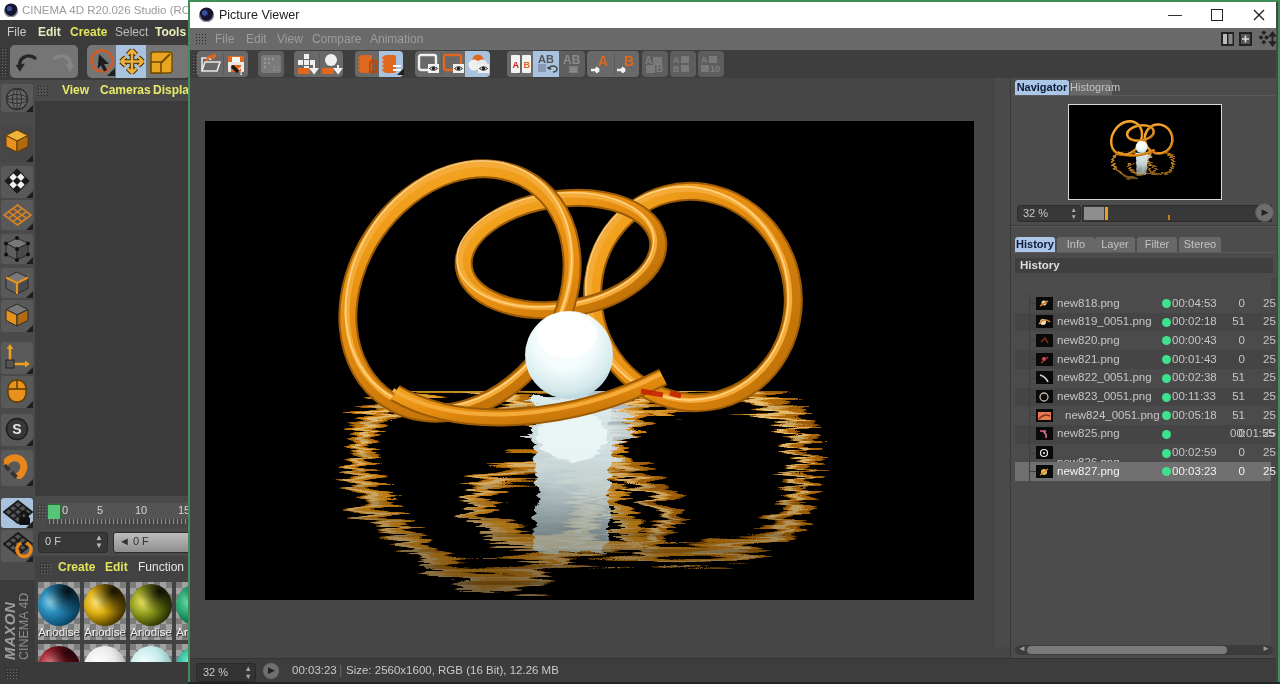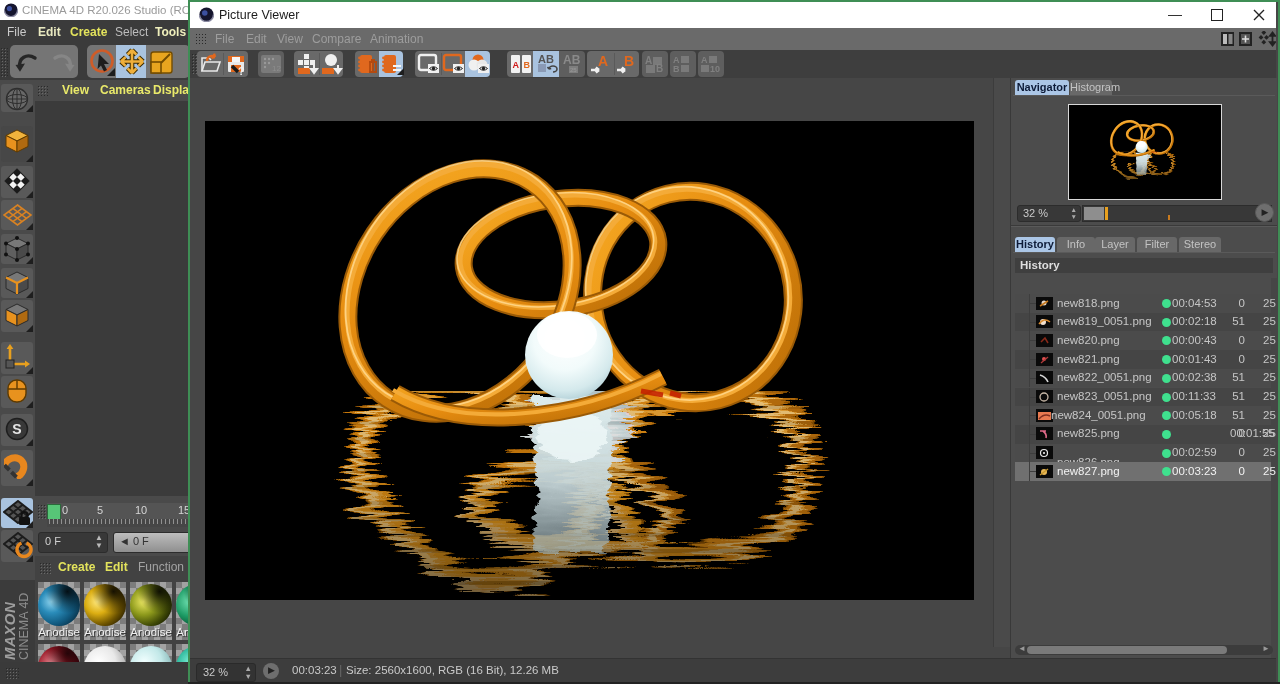--- a/index.html
+++ b/index.html
@@ -228,21 +228,21 @@
     </div>
     <div class="ab" style="left:78px;top:4px;width:77px;height:19px;border-radius:3px;background:linear-gradient(#bdbdbd,#8f8f8f);border:1px solid #2c2c2c;">
       <span class="ab" style="left:5px;top:2px;color:#333;font-size:11px;">◄ 0 F</span>
     </div>
   </div>
 
   <div class="ab" style="left:35px;top:556px;width:155px;height:24px;background:#424242;">
     <div class="ab grip" style="left:4px;top:6px;width:12px;height:12px;"></div>
     <span class="ab" style="left:23px;top:4px;color:#e3e35c;font-weight:bold;font-size:12px;">Create</span>
     <span class="ab" style="left:70px;top:4px;color:#e3e35c;font-weight:bold;font-size:12px;">Edit</span>
-    <span class="ab" style="left:103px;top:4px;color:#a3a3a3;font-size:12px;">Function</span>
+    <span class="ab" style="left:103px;top:4px;color:#e5e5e5;font-size:12px;">Function</span>
   </div>
 
   <div class="ab" style="left:35px;top:580px;width:155px;height:82px;background:#424242;overflow:hidden;" id="materials">
       <div class="ab" style="left:3px;top:2px;width:42px;height:58px;background:repeating-conic-gradient(#a2a2a2 0% 25%,#7c7c7c 0% 50%) 0 0/12px 12px;">
 <div class="ab" style="left:0px;top:2px;width:42px;height:42px;border-radius:50%;background:radial-gradient(circle at 70% 18%, rgba(0,0,0,.85), rgba(0,0,0,0) 48%), radial-gradient(circle at 32% 42%, #8fd4ee 0%, #2a8cba 30%, #115a80 60%, #062638 88%);"></div>
         <div class="ab" style="left:0;top:44px;width:100%;height:14px;color:#f0f0f0;font-size:11.5px;text-shadow:1px 1px 1px #222;text-align:center;">Anodise</div>
       </div>
       <div class="ab" style="left:49px;top:2px;width:42px;height:58px;background:repeating-conic-gradient(#a2a2a2 0% 25%,#7c7c7c 0% 50%) 0 0/12px 12px;">
 <div class="ab" style="left:0px;top:2px;width:42px;height:42px;border-radius:50%;background:radial-gradient(circle at 70% 18%, rgba(0,0,0,.85), rgba(0,0,0,0) 48%), radial-gradient(circle at 32% 42%, #ffe97e 0%, #dcae12 32%, #6e5400 62%, #1e1600 88%);"></div>
         <div class="ab" style="left:0;top:44px;width:100%;height:14px;color:#f0f0f0;font-size:11.5px;text-shadow:1px 1px 1px #222;text-align:center;">Anodise</div>
@@ -703,21 +703,21 @@
         <span class="ab" style="left:248px;top:2.5px;">25</span>
       </div>
       <div class="ab" style="left:4px;top:328.2px;width:256px;height:18.7px;background:#4b4b4b;color:#c6c6c6;font-size:11.5px;">
         <div class="ab" style="left:14px;top:0;width:1px;height:100%;background:#3e3e3e;"></div>
         <div class="ab" style="left:14px;top:9px;width:11px;height:1px;background:#3e3e3e;"></div>
         <svg class="ab" style="left:21px;top:2.5px" width="17" height="13" viewBox="0 0 17 13">
           <rect width="17" height="13" fill="#0a0a0a"></rect>
           <rect x="2" y="3" width="13" height="8" fill="#e87a50"></rect>
           <path d="M3 10 q5 -6 11 -3" stroke="#803020" stroke-width="1.5" fill="none"></path>
         </svg>
-        <span class="ab" style="left:36px;top:2.5px;text-align:right;">new824_0051.png</span>
+        <span class="ab" style="left:50px;top:2.5px;text-align:right;">new824_0051.png</span>
         <div class="ab" style="left:147px;top:5px;width:9px;height:9px;border-radius:50%;background:#3fe08e;"></div>
         <span class="ab" style="left:157px;top:2.5px;">00:05:18</span>
         <span class="ab" style="left:214px;top:2.5px;width:16px;text-align:right;">51</span>
         <span class="ab" style="left:248px;top:2.5px;">25</span>
       </div>
       <div class="ab" style="left:4px;top:346.9px;width:256px;height:18.7px;background:#454545;color:#c6c6c6;font-size:11.5px;">
         <div class="ab" style="left:14px;top:0;width:1px;height:100%;background:#3e3e3e;"></div>
         <div class="ab" style="left:14px;top:9px;width:11px;height:1px;background:#3e3e3e;"></div>
         <svg class="ab" style="left:21px;top:2.5px" width="17" height="13" viewBox="0 0 17 13">
           <rect width="17" height="13" fill="#0a0a0a"></rect>

